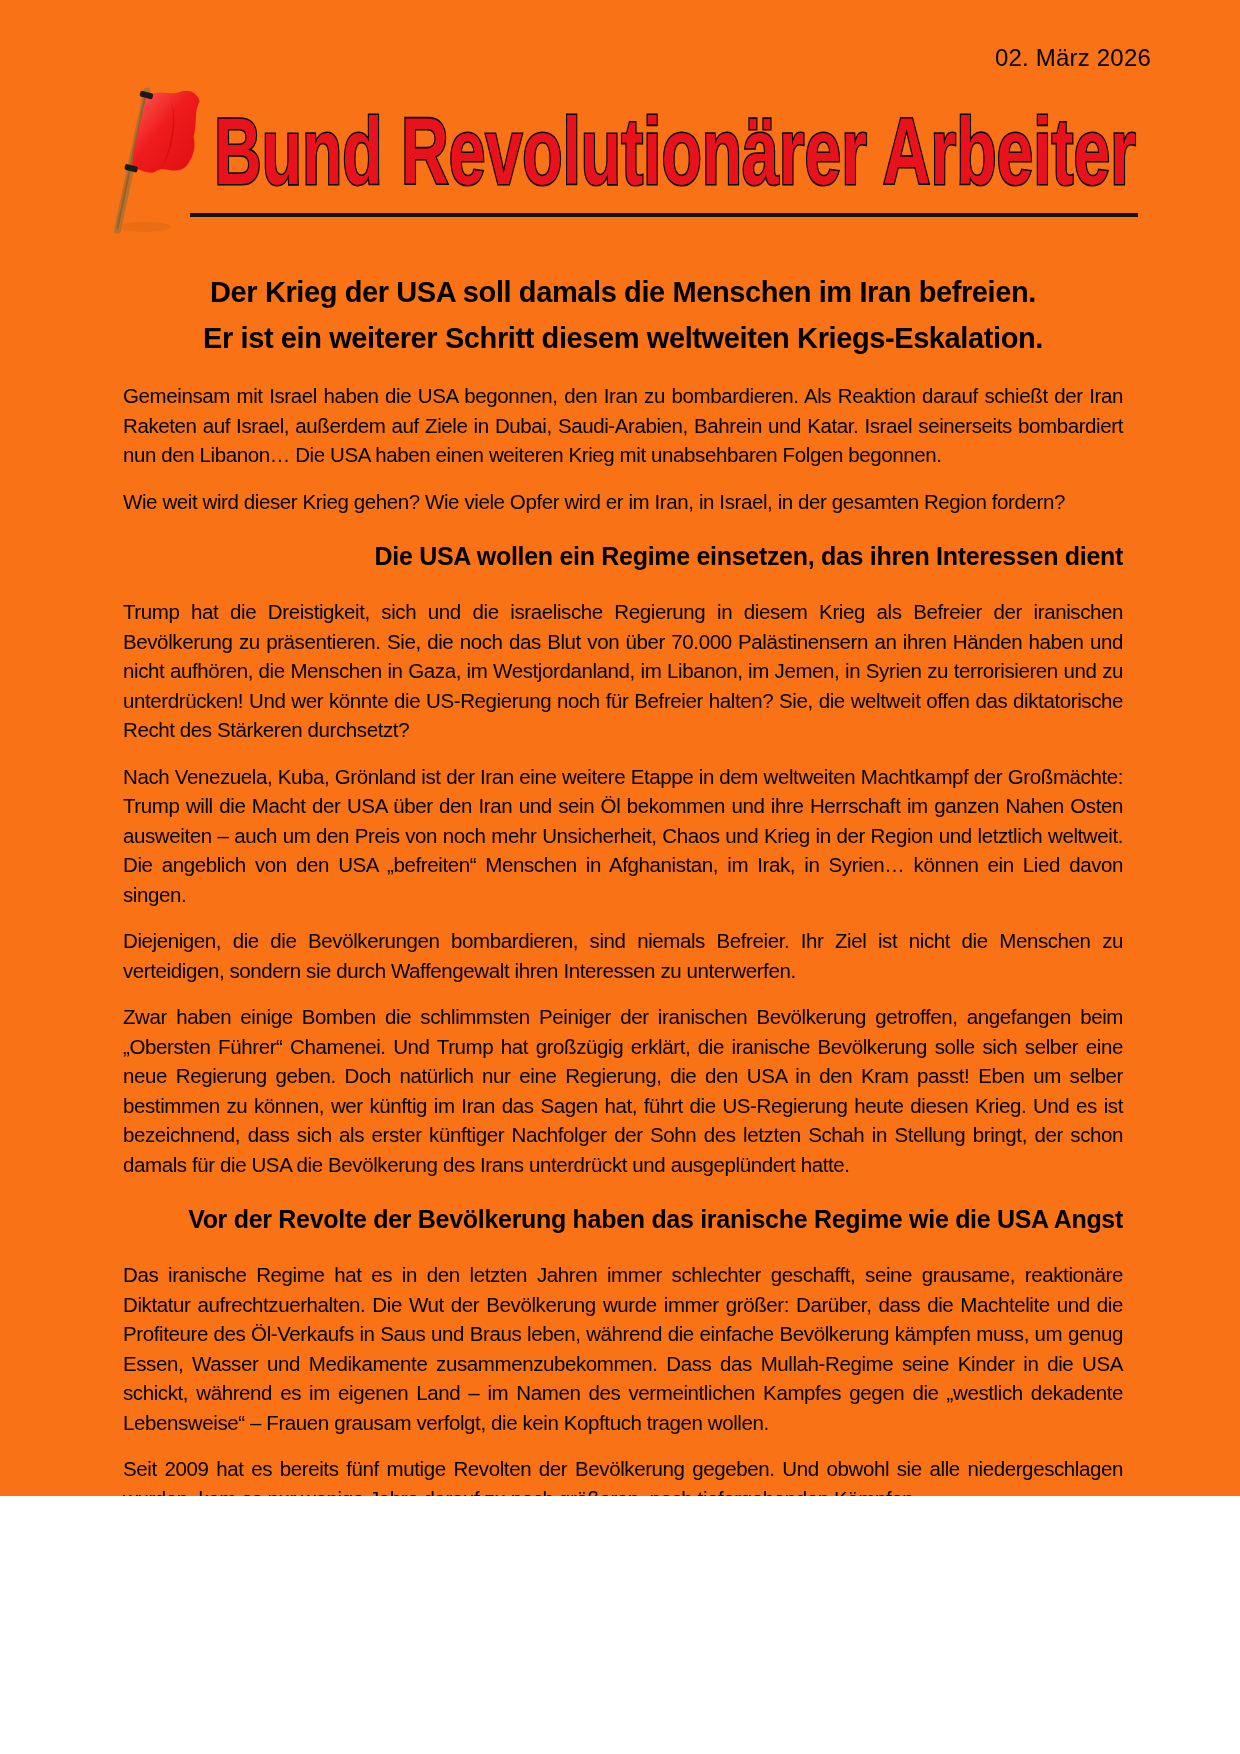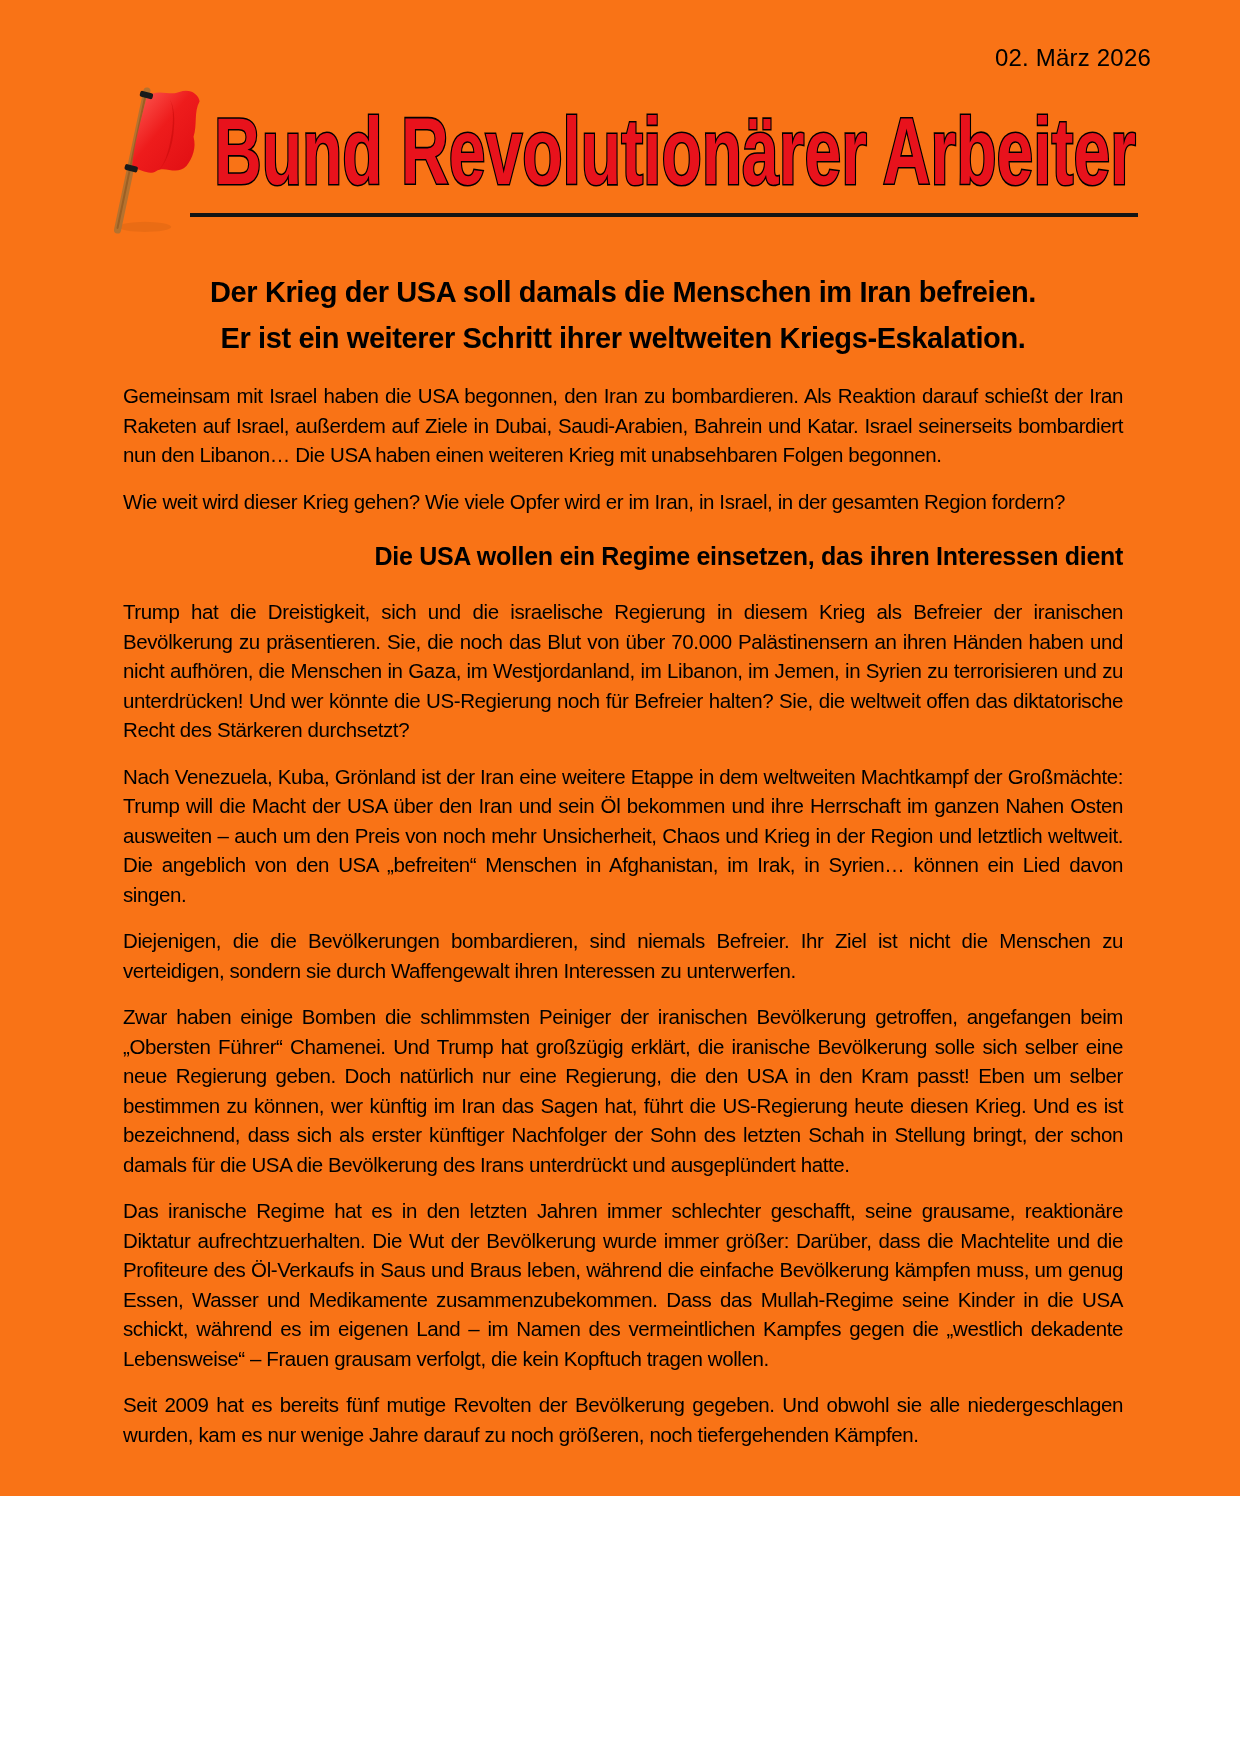--- a/index.html
+++ b/index.html
@@ -110,28 +110,29 @@
     <div class="logo-wrap">
       <svg viewBox="0 0 930 100" width="930" height="100" aria-hidden="false">
         <text x="2" y="82" font-family="Liberation Sans, DejaVu Sans, sans-serif" font-size="95" font-weight="bold" fill="#e8121c" stroke="#000000" stroke-width="3.2" paint-order="stroke" textLength="922" lengthAdjust="spacingAndGlyphs">Bund Revolutionärer Arbeiter</text>
       </svg>
     </div>
     <div class="header-rule"></div>
   </header>
 
   <h1 class="headline">
     <div>Der Krieg der USA soll damals die Menschen im Iran befreien.</div>
-    <div>Er ist ein weiterer Schritt ihrer weltweiten Kriegs-Eskalation.</div>
+    <div>Er ist ein weiterer Schritt diesem weltweiten Kriegs-Eskalation.</div>
   </h1>
 
   <main class="article">
     <p>Gemeinsam mit Israel haben die USA begonnen, den Iran zu bombardieren. Als Reaktion darauf schießt der Iran Raketen auf Israel, außerdem auf Ziele in Dubai, Saudi-Arabien, Bahrein und Katar. Israel seinerseits bombardiert nun den Libanon… Die USA haben einen weiteren Krieg mit unabsehbaren Folgen begonnen.</p>
     <p>Wie weit wird dieser Krieg gehen? Wie viele Opfer wird er im Iran, in Israel, in der gesamten Region fordern?</p>
     <h2>Die USA wollen ein Regime einsetzen, das ihren Interessen dient</h2>
     <p>Trump hat die Dreistigkeit, sich und die israelische Regierung in diesem Krieg als Befreier der iranischen Bevölkerung zu präsentieren. Sie, die noch das Blut von über 70.000 Palästinensern an ihren Händen haben und nicht aufhören, die Menschen in Gaza, im Westjordanland, im Libanon, im Jemen, in Syrien zu terrorisieren und zu unterdrücken! Und wer könnte die US-Regierung noch für Befreier halten? Sie, die weltweit offen das diktatorische Recht des Stärkeren durchsetzt?</p>
     <p>Nach Venezuela, Kuba, Grönland ist der Iran eine weitere Etappe in dem weltweiten Machtkampf der Großmächte: Trump will die Macht der USA über den Iran und sein Öl bekommen und ihre Herrschaft im ganzen Nahen Osten ausweiten – auch um den Preis von noch mehr Unsicherheit, Chaos und Krieg in der Region und letztlich weltweit. Die angeblich von den USA „befreiten“ Menschen in Afghanistan, im Irak, in Syrien… können ein Lied davon singen.</p>
     <p>Diejenigen, die die Bevölkerungen bombardieren, sind niemals Befreier. Ihr Ziel ist nicht die Menschen zu verteidigen, sondern sie durch Waffengewalt ihren Interessen zu unterwerfen.</p>
     <p>Zwar haben einige Bomben die schlimmsten Peiniger der iranischen Bevölkerung getroffen, angefangen beim „Obersten Führer“ Chamenei. Und Trump hat großzügig erklärt, die iranische Bevölkerung solle sich selber eine neue Regierung geben. Doch natürlich nur eine Regierung, die den USA in den Kram passt! Eben um selber bestimmen zu können, wer künftig im Iran das Sagen hat, führt die US-Regierung heute diesen Krieg. Und es ist bezeichnend, dass sich als erster künftiger Nachfolger der Sohn des letzten Schah in Stellung bringt, der schon damals für die USA die Bevölkerung des Irans unterdrückt und ausgeplündert hatte.</p>
+    <h2>Vor der Revolte der Bevölkerung haben das iranische Regime wie die USA Angst</h2>
     <p>Das iranische Regime hat es in den letzten Jahren immer schlechter geschafft, seine grausame, reaktionäre Diktatur aufrechtzuerhalten. Die Wut der Bevölkerung wurde immer größer: Darüber, dass die Machtelite und die Profiteure des Öl-Verkaufs in Saus und Braus leben, während die einfache Bevölkerung kämpfen muss, um genug Essen, Wasser und Medikamente zusammenzubekommen. Dass das Mullah-Regime seine Kinder in die USA schickt, während es im eigenen Land – im Namen des vermeintlichen Kampfes gegen die „westlich dekadente Lebensweise“ – Frauen grausam verfolgt, die kein Kopftuch tragen wollen.</p>
     <p>Seit 2009 hat es bereits fünf mutige Revolten der Bevölkerung gegeben. Und obwohl sie alle niedergeschlagen wurden, kam es nur wenige Jahre darauf zu noch größeren, noch tiefergehenden Kämpfen.</p>
   </main>
 
 </div>
 
 </body></html>

